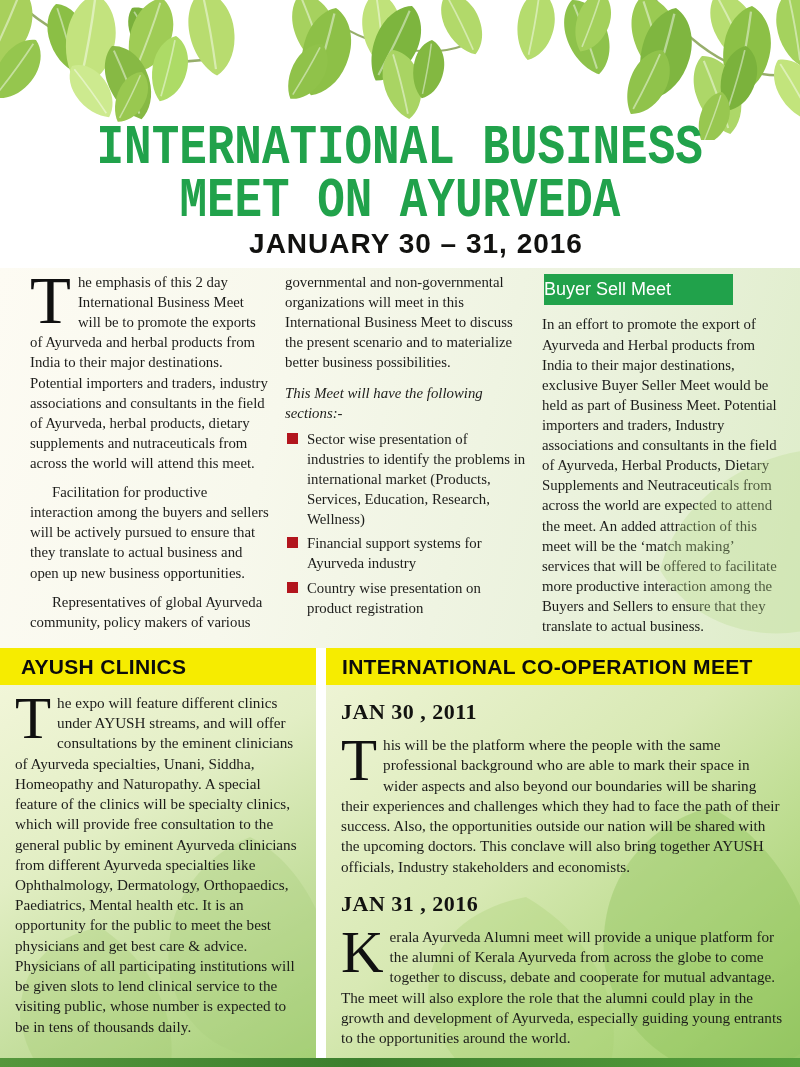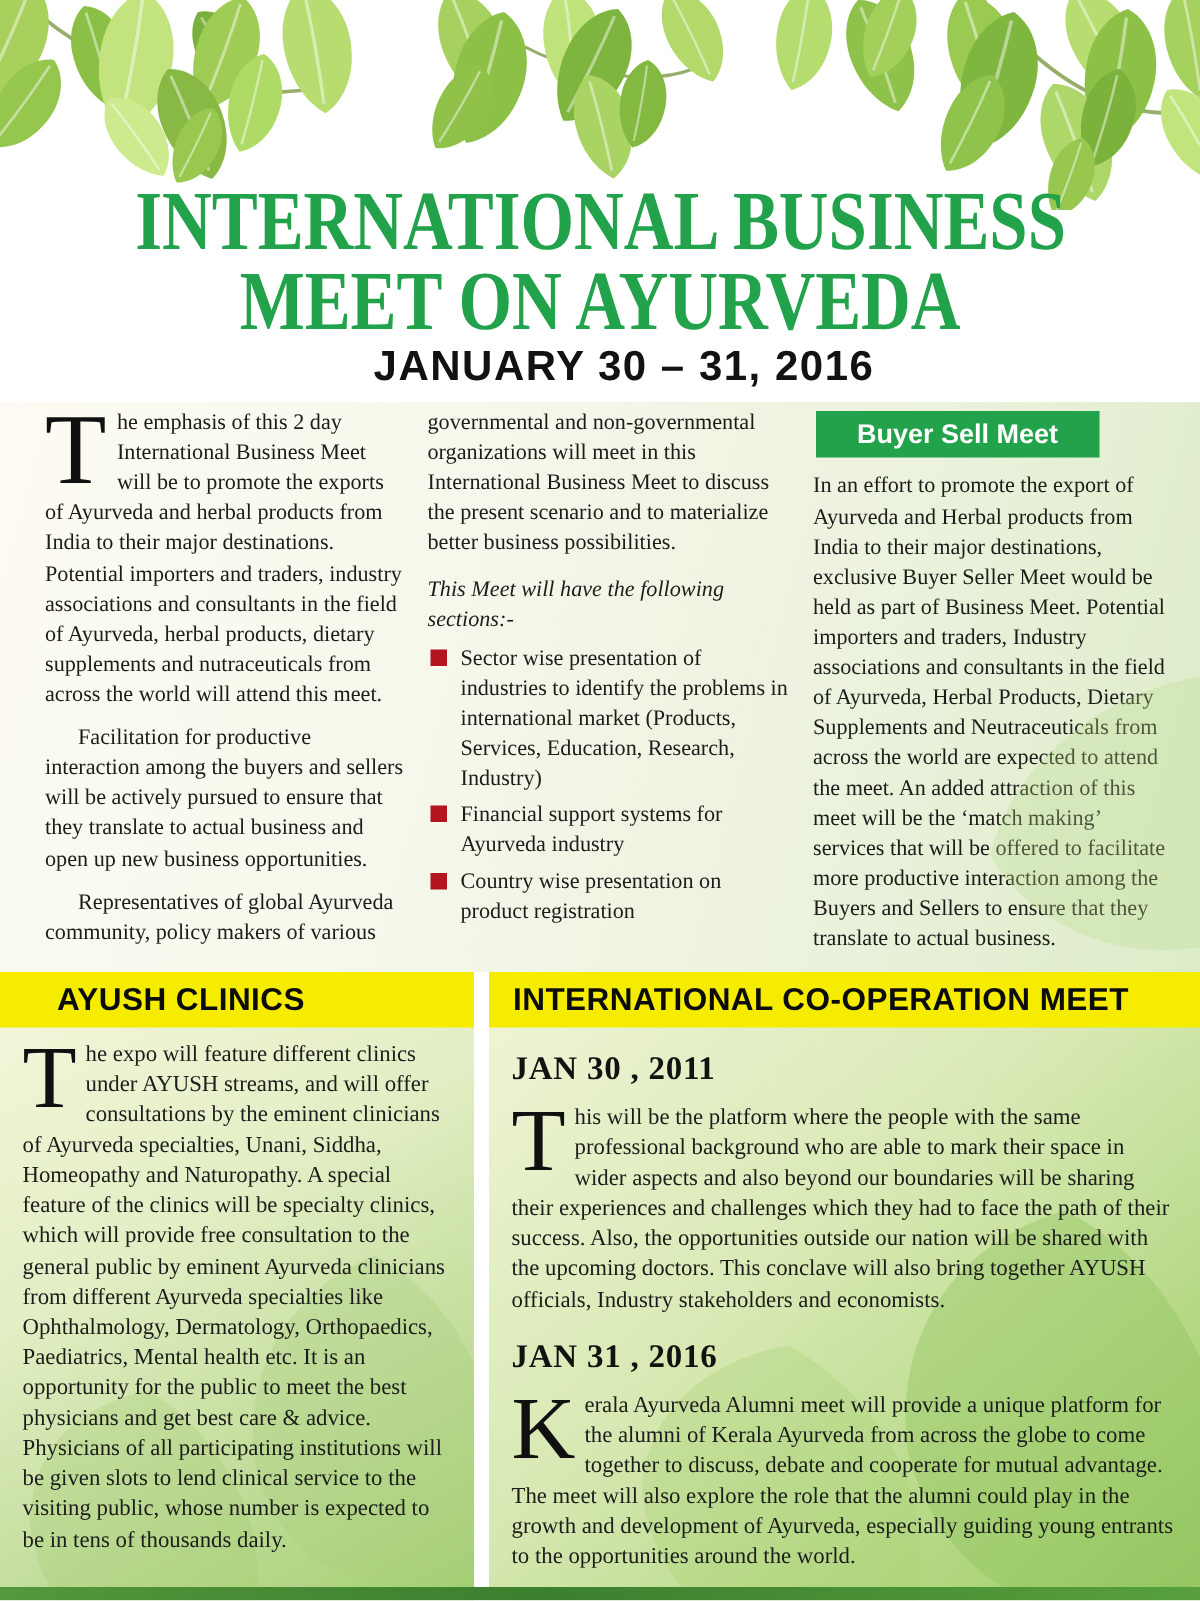--- a/index.html
+++ b/index.html
@@ -10,21 +10,21 @@
     overflow:hidden;
     font-family:"Liberation Serif", serif;
     color:var(--text-dark,#1c1c1a);
   }
   
   .top-leaves{position:absolute;top:0;left:0;}
   
   .title{
     position:absolute;top:122px;left:0;width:800px;
     margin:0;text-align:center;
-    font-family:Liberation Serif, serif;
+    font-family:Liberation Mono, monospace;
     font-weight:bold;
     font-size:56px;line-height:0.95;
     color:var(--title-green,#21a24b);
     letter-spacing:0;
   }
   .title .squeeze{display:inline-block;transform:scaleX(0.82);transform-origin:50% 50%;white-space:nowrap;}
   .date-line{
     position:absolute;top:228px;left:16px;width:800px;
     text-align:center;
     font-family:Liberation Sans, sans-serif;
@@ -58,43 +58,42 @@
   .bullets li{display:flex;align-items:flex-start;margin:0 0 4px 0;}
   .bullets .sq{
     flex:none;width:11px;height:11px;margin:4px 9px 0 2px;
     background:var(--bullet-red,#b2151d);
   }
   .green-bar{
     width:80%;
     background:var(--bar-green,#21a24b);
     color:#ffffff;
     font-family:"Liberation Sans", sans-serif;
-    font-weight:bold;font-size:18px;
-    text-align:center;
+    font-weight:normal;font-size:18px;
     padding:3px 0 4px;
     margin:2px 0 9px 2px;
   }
   
   .bottom{
     position:absolute;top:648px;left:0;width:800px;bottom:0;
     display:flex;
   }
   .panel{position:relative;overflow:hidden;}
   .panel.leftp{width:316px;flex:none;background:linear-gradient(150deg,#f4f7dc 0%,#e2eec4 40%,#bedb95 75%,#a2cf72 100%);}
   .gutter{width:10px;flex:none;background:#ffffff;}
   .panel.rightp{flex:1;background:linear-gradient(140deg,#f0f5d8 0%,#d8e9b4 45%,#abd478 85%,#96c764 100%);}
   .ybar{
     position:relative;z-index:2;
     height:37px;display:flex;align-items:center;
     background:var(--bar-yellow,#f6ec00);
     font-family:"Liberation Sans", sans-serif;
     font-weight:bold;font-size:21px;letter-spacing:.3px;
     color:#0c0c0c;
   }
-  .ybar.pad-l{padding-left:38px;}
+  .ybar.pad-l{padding-left:21px;}
   .ybar.pad-s{padding-left:16px;}
   .pbody{position:relative;z-index:2;padding:8px 14px 0 15px;font-size:15.2px;line-height:1.33;}
   .pbody p{margin:0;}
   .pdate{
     font-family:"Liberation Serif", serif;
     font-weight:bold;font-size:22px;letter-spacing:.5px;
     margin:4px 0 9px;color:#121210;
   }
   .alumni-bar{margin-top:10px;}
   
@@ -164,21 +163,21 @@
       <p><span class="dropcap">T</span><span>he emphasis of this 2 day International Business Meet will be to promote the exports of Ayurveda and herbal products from India to their major destinations. Potential importers and traders, industry associations and consultants in the field of Ayurveda, herbal products, dietary supplements and nutraceuticals from across the world will attend this meet.</span></p>
       <p class="indent">Facilitation for productive interaction among the buyers and sellers will be actively pursued to ensure that they translate to actual business and open up new business opportunities.</p>
       <p class="indent">Representatives of global Ayurveda community, policy makers of various</p>
     </div>
     <div class="col col2">
       <p>governmental and non-governmental organizations will meet in this International Business Meet to discuss the present scenario and to materialize better business possibilities.</p>
       <p class="lead-italic">This Meet will have the following sections:-</p>
       <ul class="bullets">
           <li>
             <span class="sq"></span>
-            <span class="bt">Sector wise presentation of industries to identify the problems in international market (Products, Services, Education, Research, Industry)</span>
+            <span class="bt">Sector wise presentation of industries to identify the problems in international market (Products, Services, Education, Research, Wellness)</span>
           </li>
           <li>
             <span class="sq"></span>
             <span class="bt">Financial support systems for Ayurveda industry</span>
           </li>
           <li>
             <span class="sq"></span>
             <span class="bt">Country wise presentation on product registration</span>
           </li>
         </ul>

